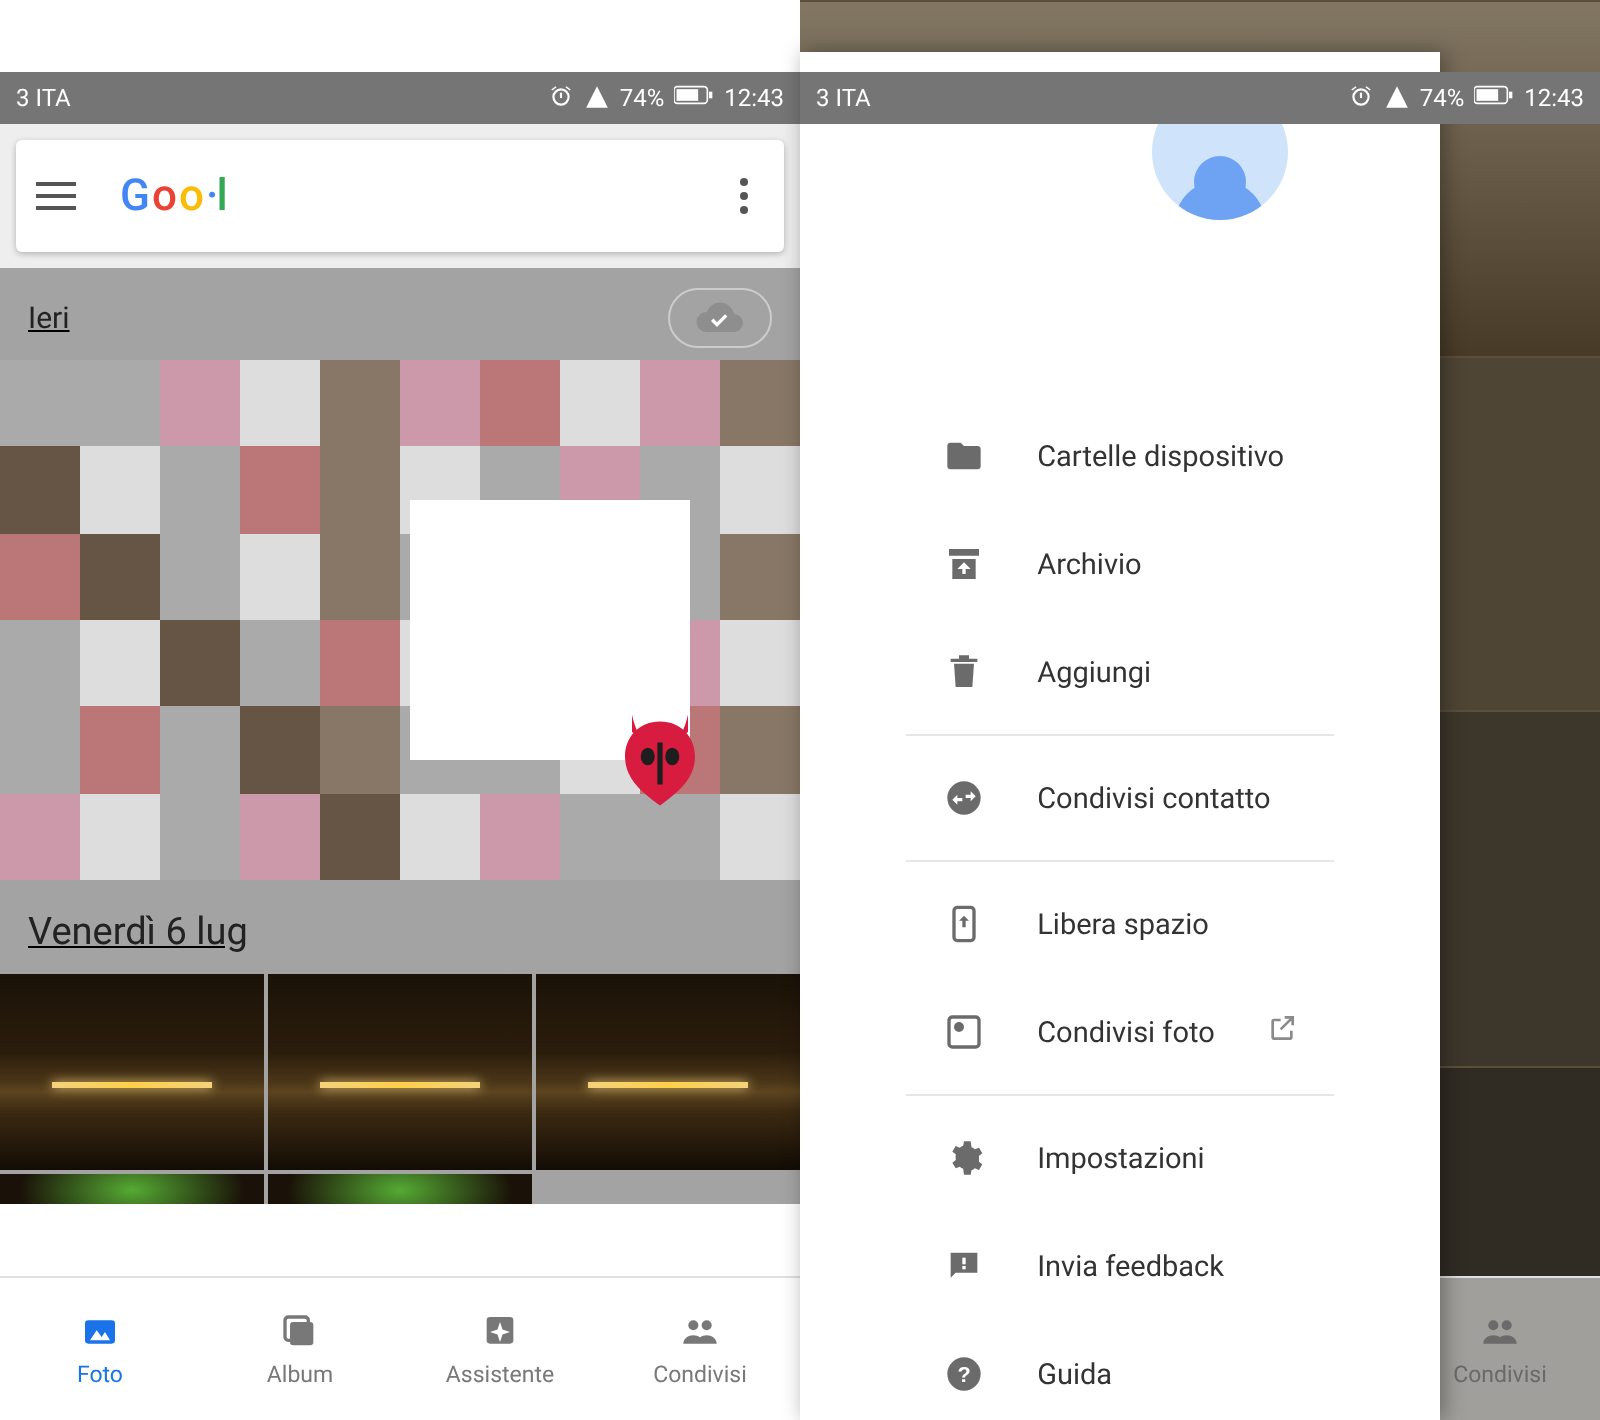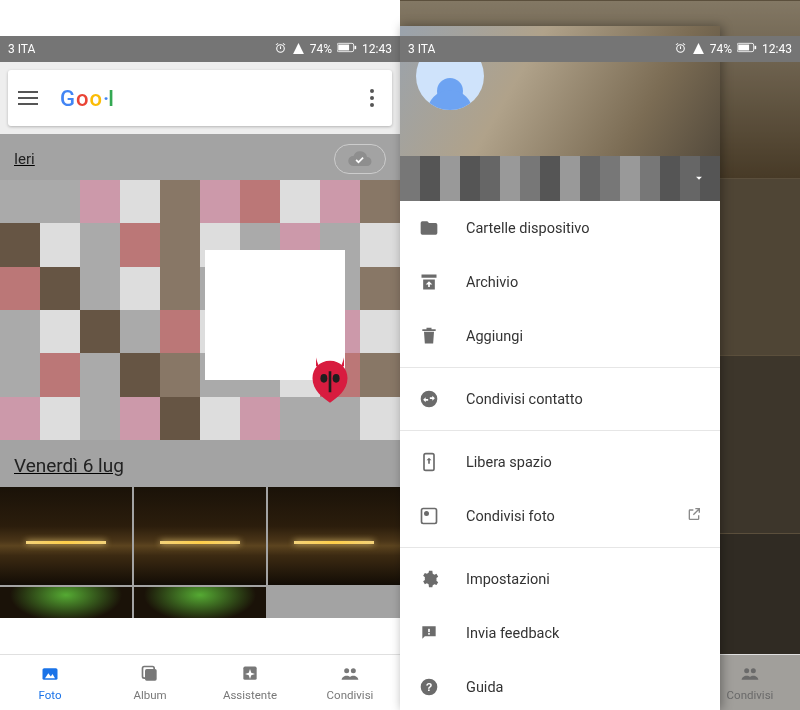--- a/index.html
+++ b/index.html
@@ -96,21 +96,21 @@
     box-shadow: 0 0 6px #f3d27a;
   }
   .thumbs2 { display:flex; gap:2px; margin-top:2px; }
   .thumb2 {
     width:132px; height:40px;
     background: radial-gradient(ellipse at 50% 20%, #5a3 0%, #1a1208 60%);
   }
   .sec2-title { font-size:19px; color:#222; padding:14px 14px 10px; }
   
   .bottomnav {
-    height:56px; background:#fff; border-top:1px solid #e0e0e0;
+    height:72px; background:#fff; border-top:1px solid #e0e0e0;
     display:flex;
     margin-top:36px;
   }
   .bn-item {
     flex:1; display:flex; flex-direction:column; align-items:center; justify-content:center;
     gap:3px; font-size:11.5px; color:#787878;
   }
   .bn-item.active { color:#1a73e8; }
   .bn-ico { width:22px; height:22px; display:flex; align-items:center; justify-content:center; }
 
@@ -125,20 +125,21 @@
   .bg-strip { flex:1; background:#bfa88a; border-top:1px solid #8d7a5d; }
   .bg-strip:nth-child(1){ background: linear-gradient(#c9b89a,#6e5a3c); }
   .bg-strip:nth-child(2){ background:#7a6a52; }
   .bg-strip:nth-child(3){ background:#5f5342; }
   .bg-strip:nth-child(4){ background:#4a4236; }
   .drawer {
     position:absolute; left:0; top:26px; bottom:0; width:320px;
     background:#fff; z-index:2;
     display:flex; flex-direction:column;
     box-shadow: 2px 0 10px rgba(0,0,0,0.35);
+    align-items: center;
   }
   .drawer-header {
     height:175px;
     background: linear-gradient(120deg,#9aa3ad 0%, #b0a28a 35%, #7b6c54 70%, #4a4236 100%);
     position:relative;
   }
   .avatar {
     position:absolute; left:16px; top:16px; width:68px; height:68px; border-radius:50%;
     background:#cfe3fb; display:flex; align-items:flex-end; justify-content:center; overflow:hidden;
   }

